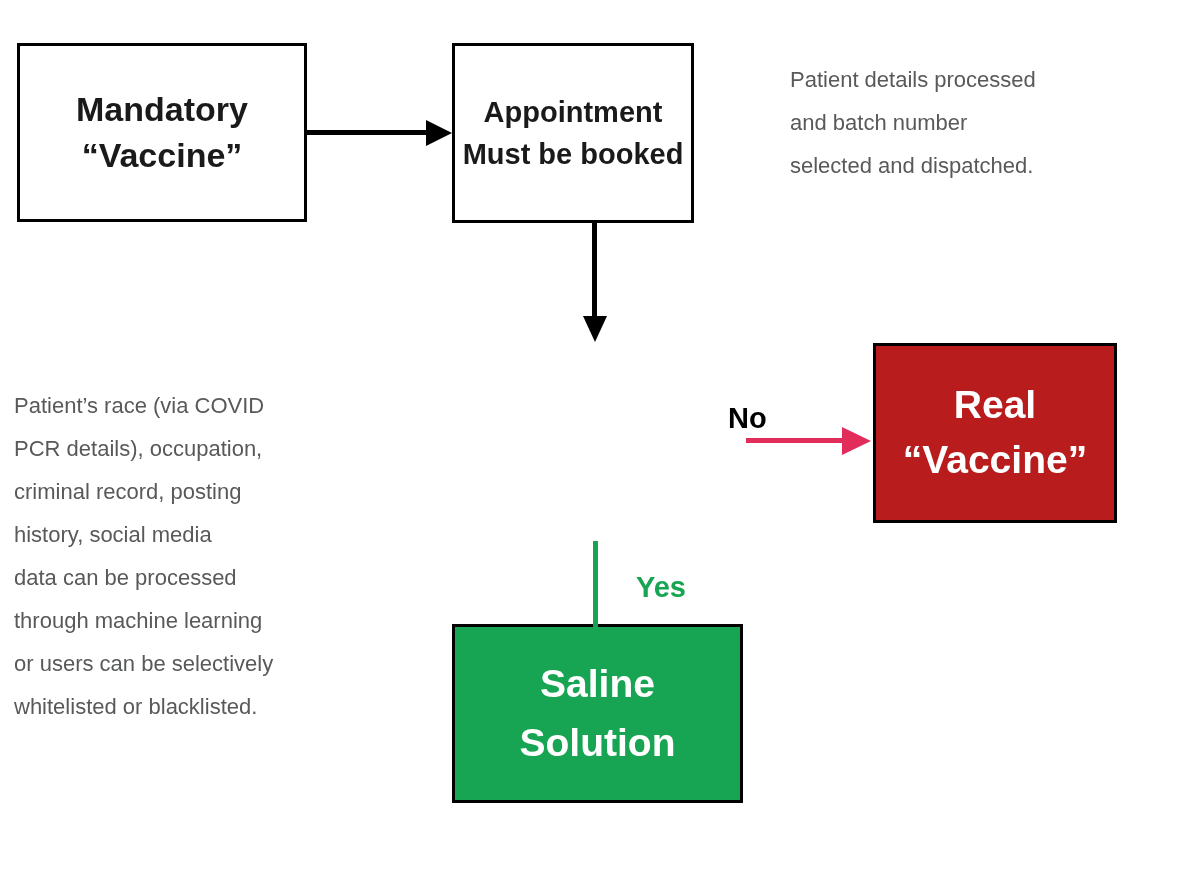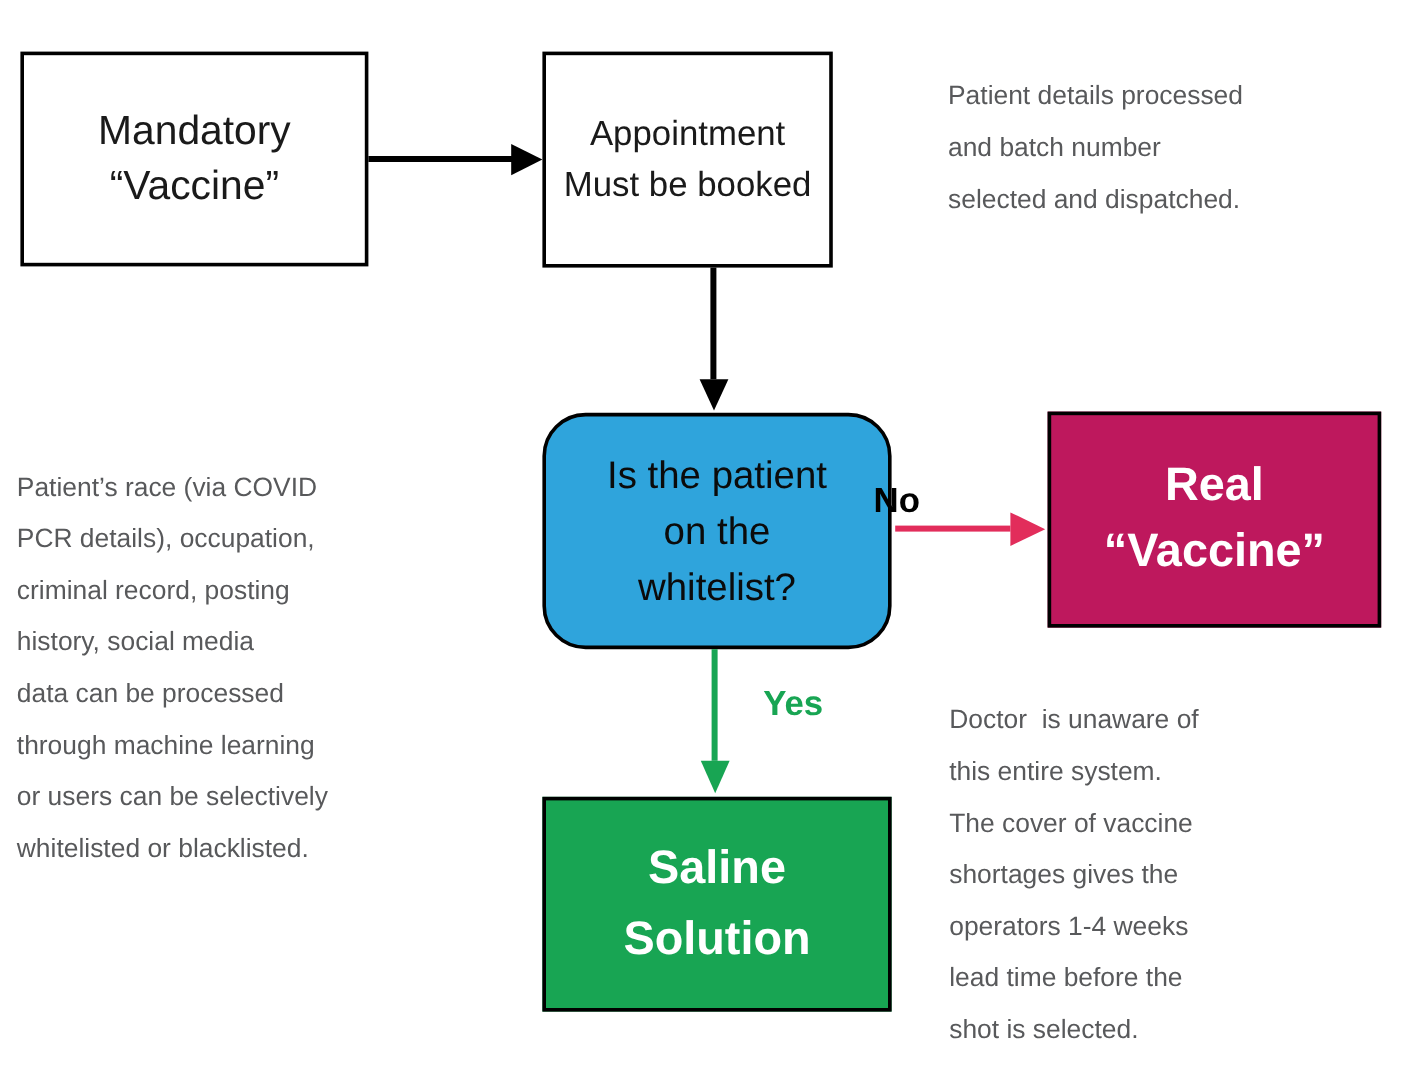--- a/index.html
+++ b/index.html
@@ -17,20 +17,21 @@
   }
   
   .node {
     position: absolute;
     box-sizing: border-box;
     border: 3px solid #000000;
     display: flex;
     align-items: center;
     justify-content: center;
     text-align: center;
+    font-weight: bold;
   }
   .node .label {
     white-space: pre-wrap;
     display: block;
   }
   .node-mandatory {
     left: 17px; top: 43px; width: 290px; height: 179px;
     background: #ffffff;
     color: #1a1a1a;
     font-size: 34px;
@@ -45,29 +46,29 @@
   }
   .node-decision {
     left: 452px; top: 344px; width: 291px; height: 197px;
     background: #2FA4DC;
     border-radius: 36px;
     color: #0b0b0b;
     font-size: 32px;
     line-height: 1.45;
   }
   .node-real-vaccine {
-    left: 873px; top: 343px; width: 278px; height: 180px;
-    background: #be185d;
+    left: 873px; top: 343px; width: 244px; height: 180px;
+    background: #b91c1c;
     color: #ffffff;
     font-size: 39px;
     font-weight: bold;
     line-height: 1.4;
   }
   .node-saline {
-    left: 452px; top: 664px; width: 291px; height: 179px;
+    left: 452px; top: 624px; width: 291px; height: 179px;
     background: #18A553;
     color: #ffffff;
     font-size: 39px;
     font-weight: bold;
     line-height: 1.5;
   }
   
   .shaft { position: absolute; }
   .head  { position: absolute; width: 0; height: 0; }
 
@@ -116,25 +117,20 @@
   <div class="node node-mandatory">
     <span class="label">Mandatory
 “Vaccine”</span>
   </div>
 
   <div class="node node-appointment">
     <span class="label">Appointment
 Must be booked</span>
   </div>
 
-  <div class="node node-decision">
-    <span class="label">Is the patient
-on the
-whitelist?</span>
-  </div>
 
   <div class="node node-real-vaccine">
     <span class="label">Real
 “Vaccine”</span>
   </div>
 
   <div class="node node-saline">
     <span class="label">Saline
 Solution</span>
   </div>
@@ -166,21 +162,14 @@
 and batch number
 selected and dispatched.</div>
   <div class="note note-left">Patient’s race (via COVID
 PCR details), occupation,
 criminal record, posting
 history, social media
 data can be processed
 through machine learning
 or users can be selectively
 whitelisted or blacklisted.</div>
-  <div class="note note-bottom-right">Doctor  is unaware of
-this entire system.
-The cover of vaccine
-shortages gives the
-operators 1-4 weeks
-lead time before the
-shot is selected.</div>
 
 </div>
 
 </body></html>

